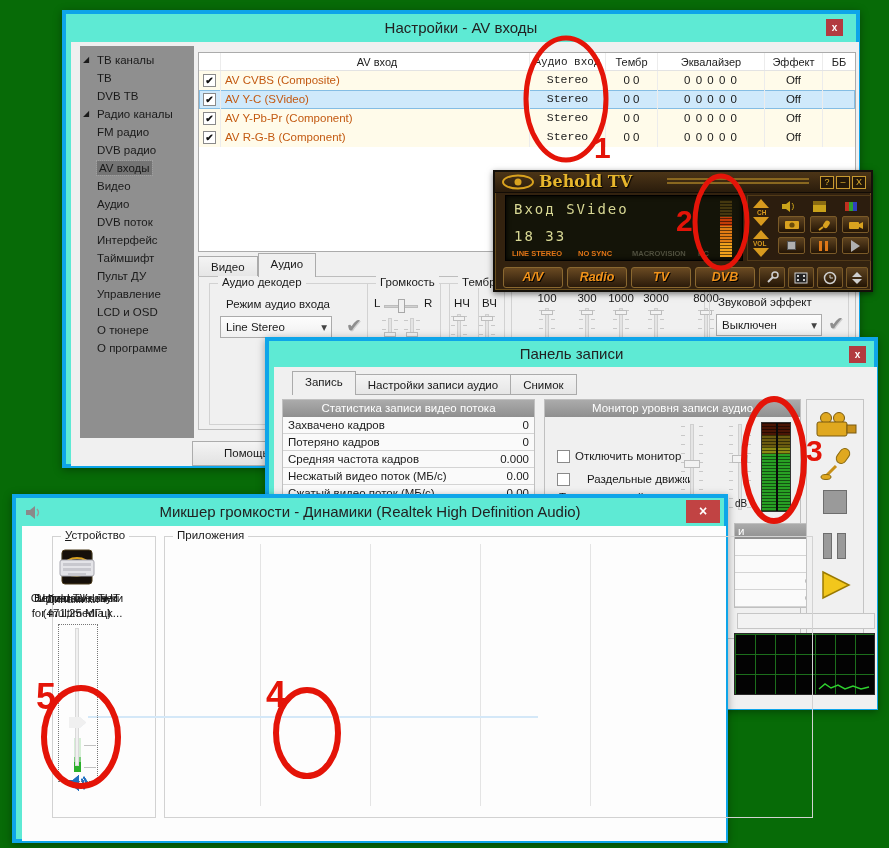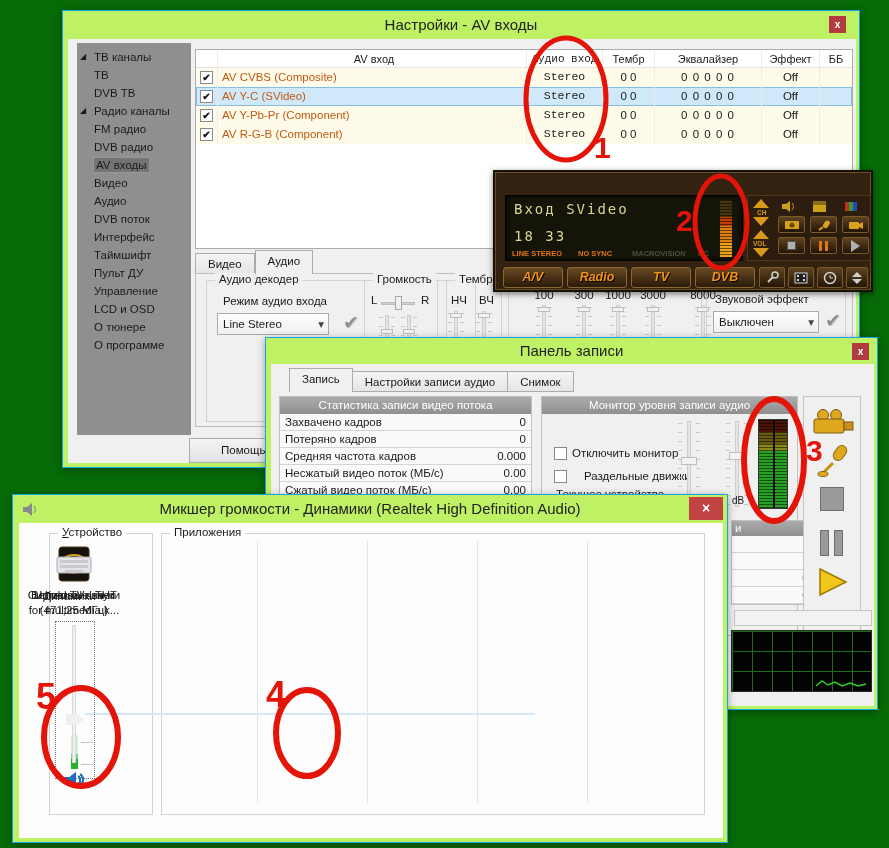--- a/index.html
+++ b/index.html
@@ -1,21 +1,21 @@
 <!DOCTYPE html>
 <html><head>
 <meta charset="utf-8">
 <style>
   * { box-sizing: border-box; margin: 0; padding: 0; }
   html,body { width:889px; height:848px; overflow:hidden; }
   body { background:#076b07; font-family:"Liberation Sans", sans-serif; font-size:11.5px; color:#1a1a1a; position:relative; }
   .abs { position:absolute; }
 
   
-  .win { position:absolute; background:#bef264; border:1px solid #0ea5e9; box-shadow:0 2px 8px rgba(0,0,0,.35); }
+  .win { position:absolute; background:#5eead4; border:4px solid #0ea5e9; box-shadow:0 2px 8px rgba(0,0,0,.35); }
   .titlebar { position:absolute; left:0; right:0; top:0; height:28px; line-height:28px; text-align:center; font-size:15px; color:#222; }
   .closebtn { position:absolute; background:#b23b40; color:#fff; text-align:center; font-weight:bold; }
   .client { position:absolute; background:#f0f0f0; }
 
   
   .group { position:absolute; border:1px solid #d2d2d2; }
   .grouplabel { position:absolute; top:-8px; left:8px; background:#f0f0f0; padding:0 4px; display:inline-block; }
   .ghdr { height:17px; line-height:17px; background:linear-gradient(#ababab,#8f8f8f); color:#fff; text-align:center; font-size:11.5px; }
 
   
@@ -114,21 +114,21 @@
   #rec-strip { left:463px; top:246px; width:138px; height: 16px; background:#f2f2f2; border:1px solid #c6c6c6; }
   #scope { left:460px; top:266px; width:141px; height:62px; background:#030303; border:1px solid #2a2a2a;
      background-image: repeating-linear-gradient(to right,#1c6e1c 0 1px,transparent 1px 20px),
                        repeating-linear-gradient(to bottom,#1c6e1c 0 1px,transparent 1px 20px); }
 
   
   #win-mixer { left:12px; top:494px; width:716px; height:349px; }
   #win-mixer .client { left:6px; top:28px; width:704px; height:315px; background:#fdfdfd; }
   #mix-close { right:4px; top:2px; width:34px; height:23px; font-size:14px; line-height:23px; background:#c14343; }
   #grp-device { left:30px; top:10px; width:104px; height:282px; }
-  #grp-apps { left:142px; top:10px; width:544px; height:282px; }
+  #grp-apps { left:142px; top:10px; width:649px; height:282px; }
   .grouplabel.onwhite { background:#fdfdfd; }
   #grp-device .grouplabel::first-letter { text-decoration:underline; }
   .colsep { position:absolute; top:18px; height:262px; width:1px; background:#e4e4e4; }
   .mixcol { position:absolute; top:14px; width:110px; height:274px; }
   .mixcol:nth-of-type(1){left:11px;} .mixcol:nth-of-type(2){left:127px;} .mixcol:nth-of-type(3){left:237px;}
   .mixcol:nth-of-type(4){left:347px;} .mixcol:nth-of-type(5){left:457px;}
   .mc-icon { position:absolute; left:0; right:0; top:8px; height:38px; display:flex; align-items:center; justify-content:center; }
   .mc-l1 { position:absolute; left:0; right:0; top:52px; text-align:center; white-space:nowrap; }
   .mc-l2 { position:absolute; left:0; right:0; top:67px; text-align:center; white-space:nowrap; }
   .mc-track { position:absolute; left:53px; top:88px; width:4px; height:138px; background:#f0f0f0; border:1px solid #d9d9d9; }
@@ -345,20 +345,31 @@
         </div>
         <span class="applycheck" style="left:118px; top:28px;">✔</span>
       </div>
     </div>
 
     <div class="abs" id="help-btn">Помощь - F1</div>
   </div>
 </section>
 
 <section id="win-behold">
+  <div id="bh-title">
+    <svg width="34" height="16" style="position:absolute;left:6px;top:2px;">
+      <ellipse cx="17" cy="8" rx="15" ry="6.5" fill="none" stroke="#d9a21f" stroke-width="2"></ellipse>
+      <circle cx="17" cy="8" r="3.5" fill="#d9a21f"></circle>
+    </svg>
+    <span id="bh-name">Behold TV</span>
+    <span id="bh-lines"></span>
+    <span class="bh-winbtn" style="left:325px;">?</span>
+    <span class="bh-winbtn" style="left:341px;">–</span>
+    <span class="bh-winbtn" style="left:357px;">X</span>
+  </div>
   <div id="lcd">
     <span class="lcd-l1">Вход SVideo</span>
     <span class="lcd-l2">18 33</span>
     <span class="lcd-status lcd-on" style="left:6px;">LINE STEREO</span>
     <span class="lcd-status lcd-on" style="left:72px;">NO SYNC</span>
     <span class="lcd-status lcd-off" style="left:126px;">MACROVISION</span>
     <span class="lcd-status lcd-off" style="left:192px;">RC</span>
     <div id="lcd-meter"></div>
   </div>
   <div id="bh-rpanel">

